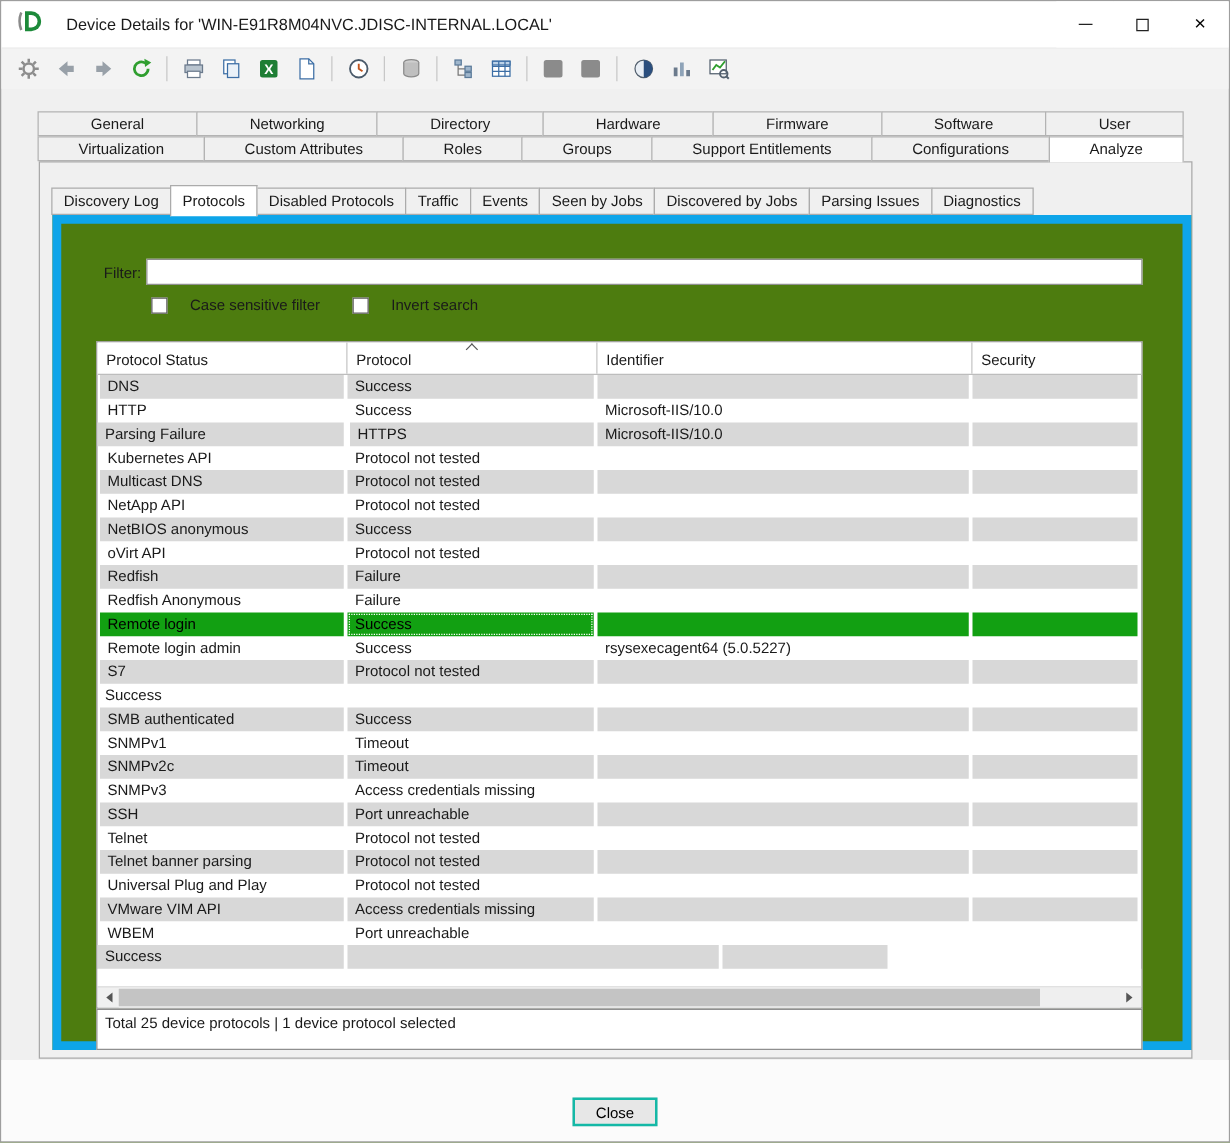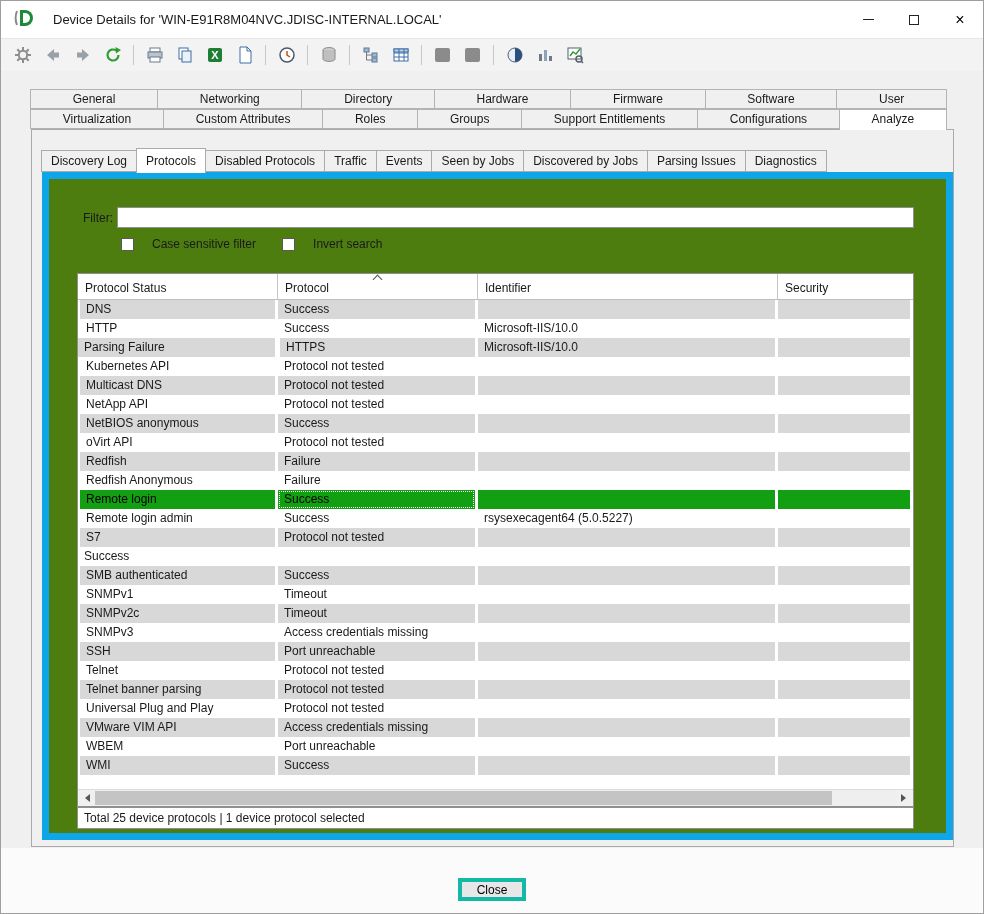--- a/index.html
+++ b/index.html
@@ -80,28 +80,28 @@
 
   .filler { height:14px; background:#fff; }
 
   .hscroll { height:17px; display:flex; background:#f0f0f0; border-top:1px solid #dcdcdc; align-items:center; }
   .hs-btn { width:17px; height:16px; display:flex; align-items:center; justify-content:center; }
   .tri-left { width:0; height:0; border:4px solid transparent; border-right:5px solid #555; margin-right:2px; }
   .tri-right { width:0; height:0; border:4px solid transparent; border-left:5px solid #555; margin-left:2px; }
   .hs-track { flex:1; position:relative; height:16px; background:#efefef; }
   .hs-thumb { position:absolute; left:0; top:1px; height:14px; width:92%; background:#c4c4c4; }
 
-  .table-footer { position:absolute; left:28px; top:628px; width:837px; height:22px;
+  .table-footer { position:absolute; left:28px; top:628px; width:837px; height:33px;
                   border:1px solid #8f8f8f; background:#fff; font-size:12px; line-height:20px; padding-left:6px; }
 
   
   .bottom-area { position:absolute; left:0; top:847px; width:982px; height:65px; background:#fbfbfb; }
   .close-button { position:absolute; left:50%; transform:translateX(-50%); top:30px;
                   width:68px; height:23px; font-family:"Liberation Sans",sans-serif; font-size:12px;
-                  background:#e7e7e7; border:4px solid #14b8a6;text-align:center; }
+                  background:#e7e7e7; border:2px solid #14b8a6;text-align:center; }
 </style>
 </head>
 <body>
 
 <div class="titlebar">
   <span>
     <svg width="20" height="20" viewBox="0 0 20 20">
       <path d="M4 3c-2 5-2 9 0 14" stroke="#8a8a8a" stroke-width="2" fill="none"></path>
       <path d="M7 2h5a8 8 0 0 1 0 16H7z" fill="#1d8a3a"></path>
       <path d="M10 5h2a5 5 0 0 1 0 10h-2z" fill="#ffffff"></path>
@@ -621,23 +621,20 @@
               <div class="block">Port unreachable</div>
             </div>
             <div class="cell c2">
               <div class="block"></div>
             </div>
             <div class="cell c3">
               <div class="block"></div>
             </div>
           </div>
           <div class="row stripe">
-            <div class="cell c0">
-              <div class="block">WMI</div>
-            </div>
             <div class="cell c1">
               <div class="block">Success</div>
             </div>
             <div class="cell c2">
               <div class="block"></div>
             </div>
             <div class="cell c3">
               <div class="block"></div>
             </div>
           </div>

